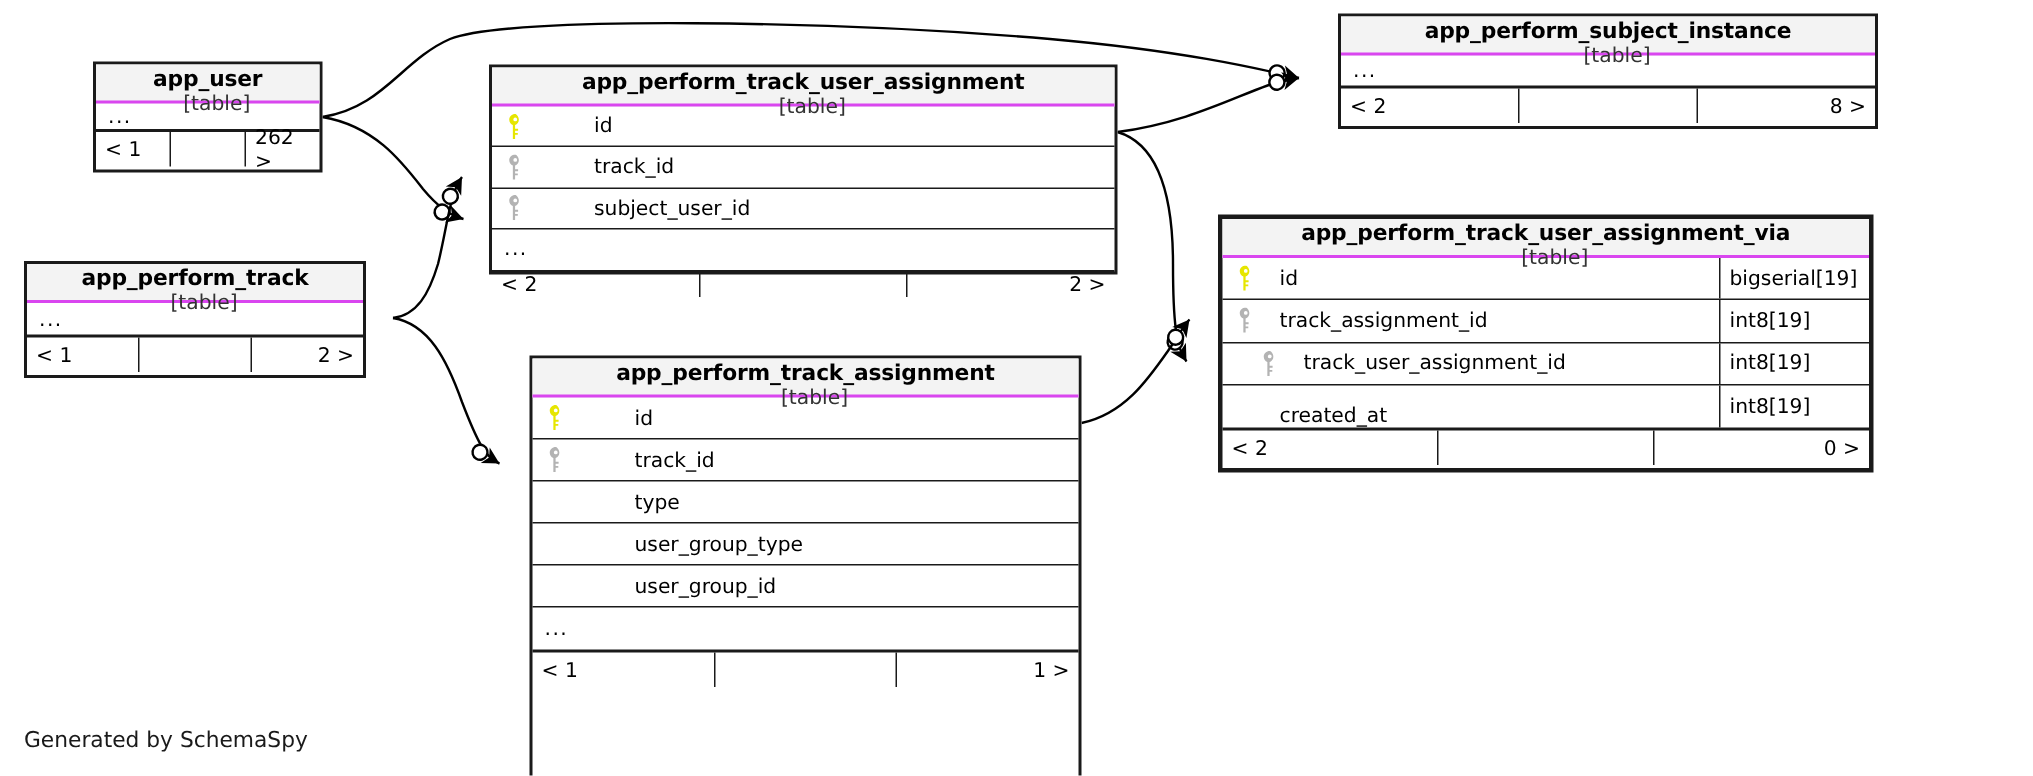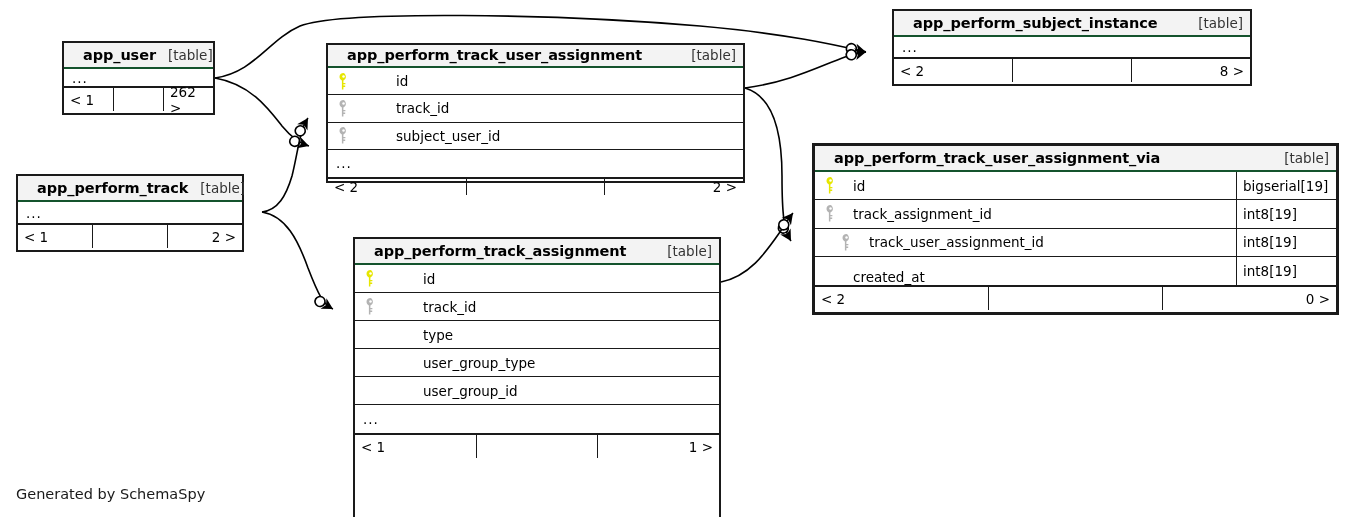--- a/index.html
+++ b/index.html
@@ -15,26 +15,27 @@
     position:absolute;
     background:#ffffff;
     border:2px solid #1a1a1a;
     box-sizing:border-box;
     display:flex;flex-direction:column;
   }
   .table-node.focal{border-width:3px;}
 
   .tbl-header{
     background:#f3f3f3;
-    border-bottom:2px solid #14532d;
+    border-bottom:2px solid #d946ef;
     box-sizing:border-box;
     display:flex;align-items:center;justify-content:space-between;
-    padding:2px 7px 3px 19px;
+    padding:2px 7px 3px 7px;
     height:26px;
     white-space:nowrap;
+    flex-direction:column;
   }
   .tbl-name{font-weight:bold;font-size:14.5px;color:#000;letter-spacing:-0.1px;}
   .tbl-kind{font-size:13.5px;color:#333;padding-left:12px;}
 
   .tbl-rows{display:flex;flex-direction:column;}
   .row{
     display:flex;align-items:center;
     height:29.5px;box-sizing:border-box;
     border-bottom:1px solid #1a1a1a;
     font-size:13.5px;color:#000;
@@ -236,21 +237,21 @@
         </div>
         <div class="tbl-rows">
           <div class="row ellipsis" style="height: 20px;">...</div>
         </div>
         <div class="tbl-footer">
           <div class="fcell">&lt; 2</div>
           <div class="fcell"></div>
           <div class="fcell">8 &gt;</div>
         </div>
       </div>
-      <div class="table-node focal" style="left: 812px; top: 143px; width: 527px; height: 172px;">
+      <div class="table-node focal" style="left: 812px; top: 143px; width: 437px; height: 172px;">
         <div class="tbl-header">
           <span class="tbl-name">app_perform_track_user_assignment_via</span>
           <span class="tbl-kind">[table]</span>
         </div>
         <div class="tbl-rows">
           <div class="row" style="height: 28.25px;">
             <span class="keycell">
               <svg class="keyicon" width="11" height="17" viewBox="0 0 11 17">
                 <path d="M5.5 0 C3.2 0 1.5 1.7 1.5 3.8 C1.5 5.4 2.5 6.8 3.9 7.4 L3.9 16.6 L5.4 16.6 L5.4 13.9 L7.2 13.9 L7.2 12.6 L5.4 12.6 L5.4 11.2 L7.4 11.2 L7.4 9.9 L5.4 9.9 L5.4 7.4 C6.9 6.8 7.9 5.4 7.9 3.8 C7.9 1.7 6.2 0 5.5 0 Z" fill="#e6e600"></path>
                 <circle cx="5.5" cy="3.6" r="1.25" fill="#ffffff"></circle>

